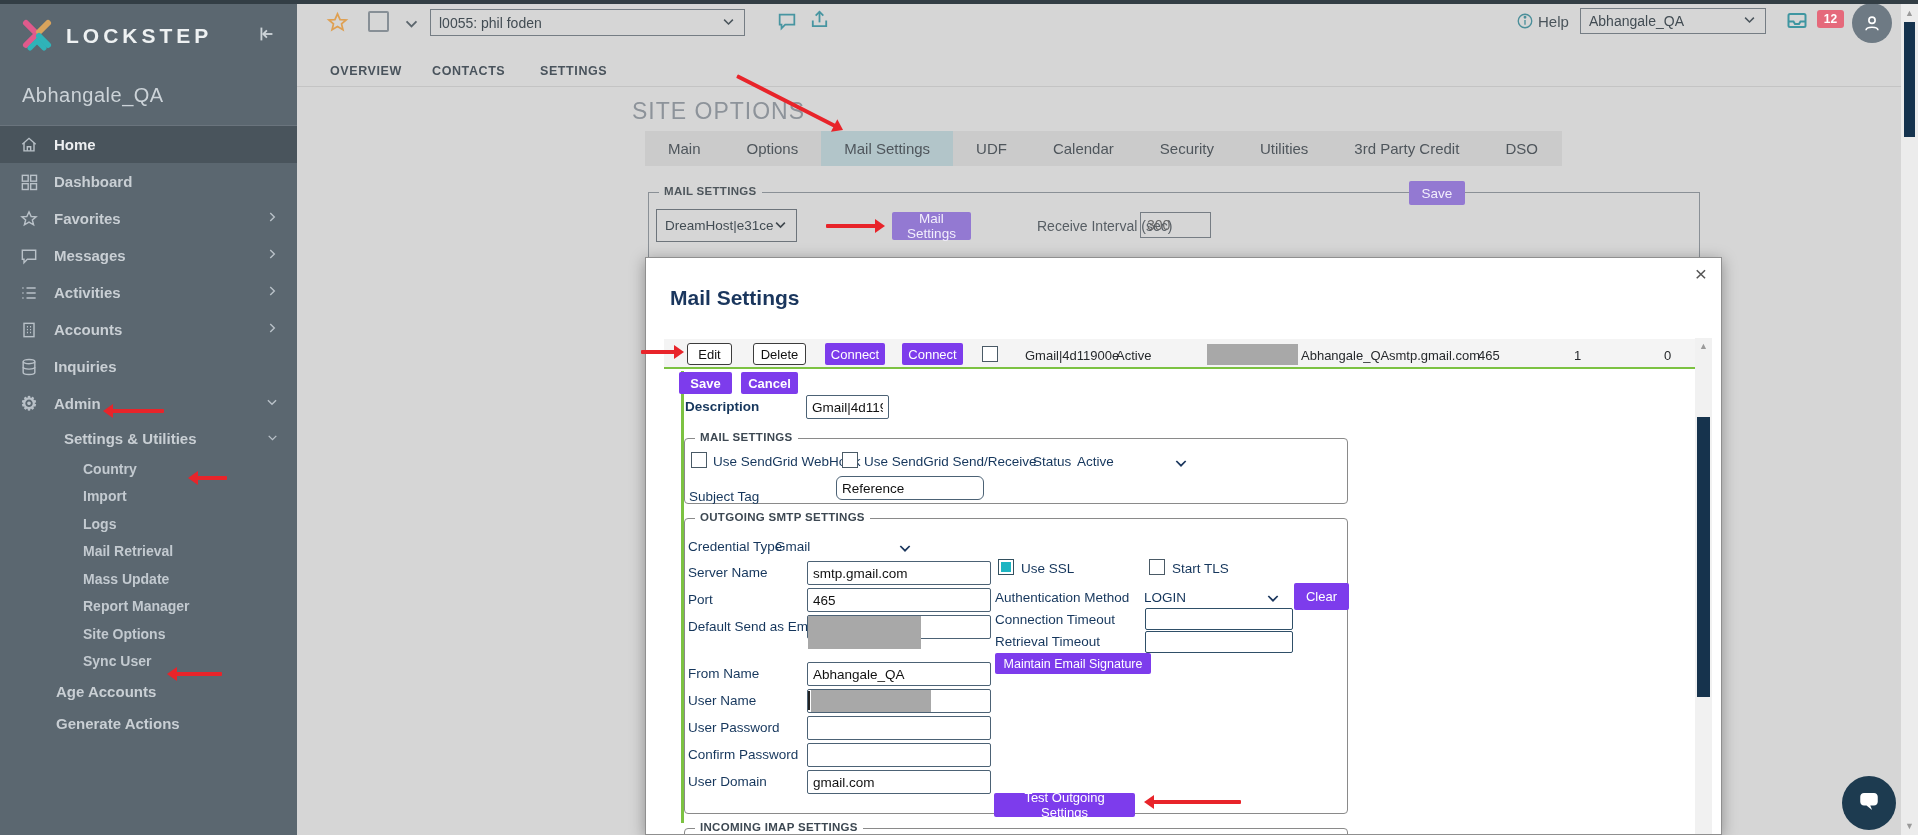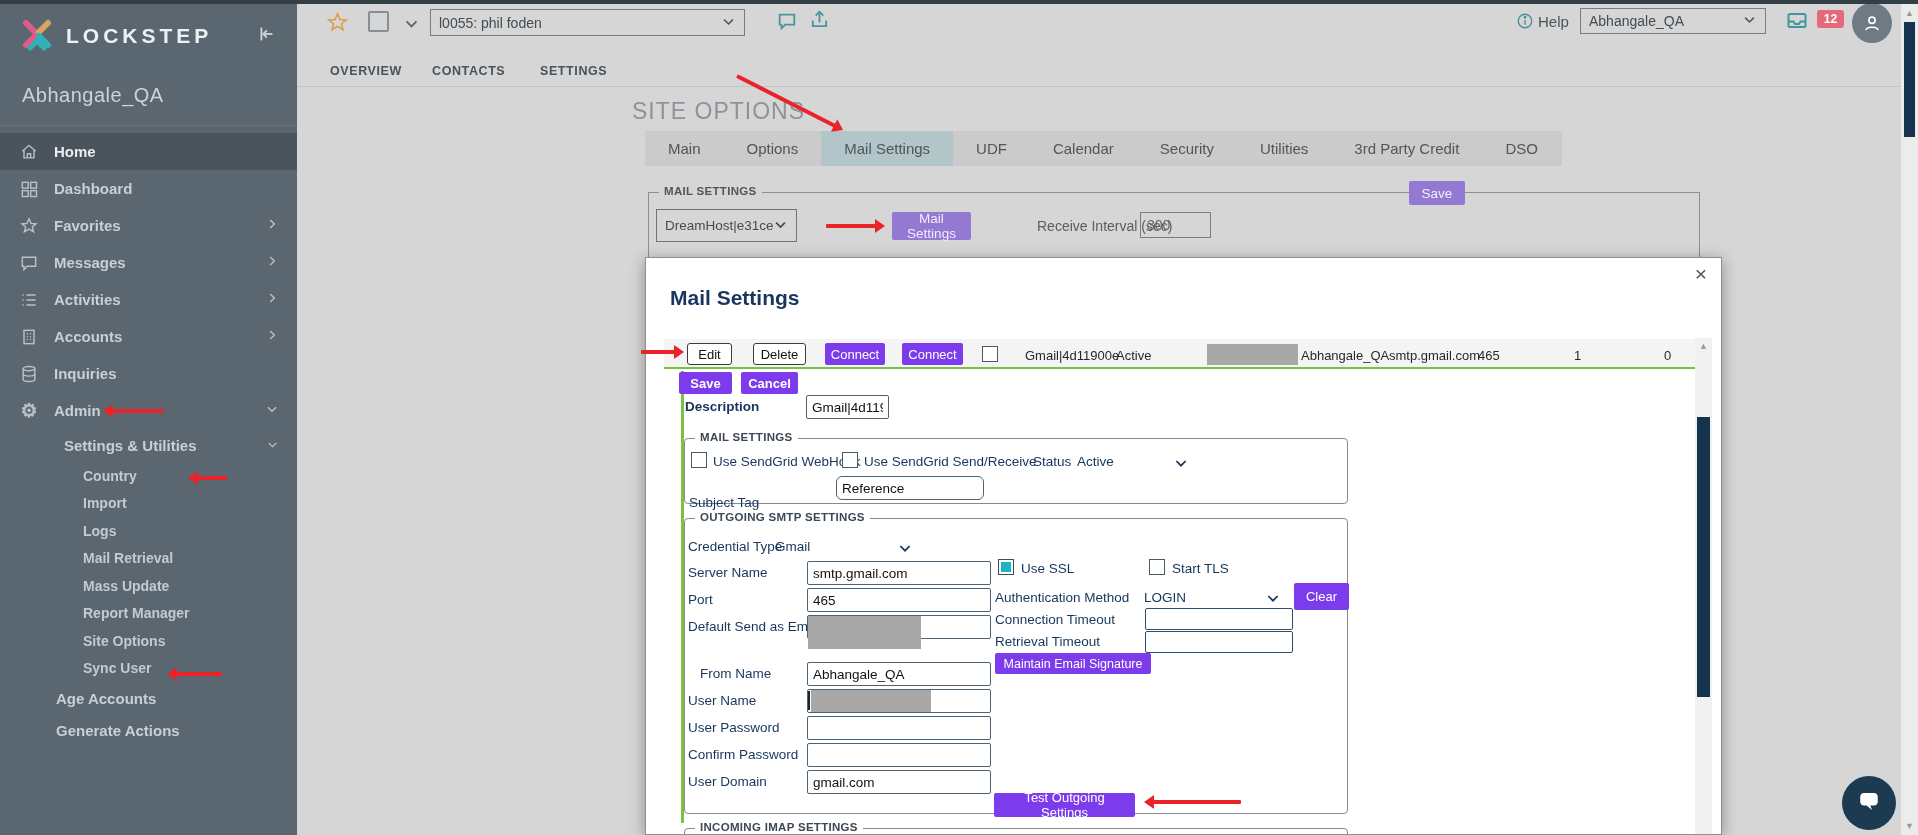--- a/index.html
+++ b/index.html
@@ -10,21 +10,21 @@
 
   
   .sidebar{position:absolute;left:0;top:4px;width:297px;bottom:0;background:#5b6770;z-index:5;}
   .logo-row{display:flex;align-items:center;height:64px;padding:0 20px;}
   .logo-text{color:#eef1f2;font-size:21px;font-weight:bold;letter-spacing:4px;margin-left:12px;}
   .collapse{margin-left:auto;color:#cdd4d8;}
   .org-name{padding:16px 22px 18px;font-size:20px;color:#ccd3d8;letter-spacing:.5px;}
   .side-divider{height:1px;background:#6a747d;margin:0;}
   .nav-item{display:flex;align-items:center;height:37px;padding:0 18px;color:#c9cfd4;
             font-size:15px;font-weight:600;cursor:default;}
-  .nav-item.active{background:#49545c;color:#eceef0;margin-top:7px;}
+  .nav-item.active{background:#49545c;color:#eceef0;}
   .nav-item .icn{width:22px;height:22px;margin-right:14px;display:flex;align-items:center;justify-content:center;color:#b9c1c8;}
   .nav-item .chev{margin-left:auto;color:#b9c1c8;}
   .nav-sub1{display:flex;align-items:center;height:33px;padding-left:64px;color:#c9cfd4;font-size:15px;font-weight:600;}
   .nav-sub1 .chev{margin-left:auto;margin-right:18px;color:#b9c1c8;}
   .nav-sub2{display:flex;align-items:center;height:27.5px;padding-left:83px;color:#c3cad0;font-size:14px;font-weight:600;}
   .nav-sub1b{display:flex;align-items:center;height:32px;padding-left:56px;color:#c9cfd4;font-size:15px;font-weight:600;}
 
   
   .ctl{position:absolute;z-index:6;}
   .fake-select{display:flex;align-items:center;border:1.5px solid #757d84;padding:0 8px;
@@ -377,21 +377,21 @@
       <span class="cb" style="left:6px;top:13px;"></span>
       <span class="lbl" style="left:28px;top:15px;">Use SendGrid WebHook</span>
       <span class="cb" style="left:157px;top:13px;"></span>
       <span class="lbl" style="left:179px;top:15px;">Use SendGrid Send/Receive</span>
       <span class="lbl" style="left:348px;top:15px;">Status</span>
       <span class="lbl" style="left:392px;top:15px;">Active</span>
       <span style="position:absolute;left:488px;top:16px;">
         <svg width="16" height="16" viewBox="0 0 24 24" fill="none" stroke="#1a365d" stroke-width="2.6">
             <polyline points="5,9 12,16 19,9"></polyline>
           </svg></span>
-      <span class="lbl" style="left:4px;top:56px;">Subject Tag</span>
+      <span class="lbl" style="left:4px;top:50px;">Subject Tag</span>
       <input class="inp" style="left: 151px; top: 37px; width: 148px; border-radius: 6px;" value="Reference">
     </div>
 
     <div class="fs" style="left:38px;top:260px;width:664px;height:296px;">
       <span class="legend">OUTGOING SMTP SETTINGS</span>
 
       <span class="lbl" style="left:3px;top:20px;">Credential Type</span>
       <span class="lbl" style="left:90px;top:20px;">Gmail</span>
       <span style="position:absolute;left:212px;top:21px;">
         <svg width="16" height="16" viewBox="0 0 24 24" fill="none" stroke="#1a365d" stroke-width="2.6">
@@ -399,21 +399,21 @@
           </svg></span>
 
       <span class="lbl" style="left:3px;top:46px;">Server Name</span>
       <input class="inp" style="left: 122px; top: 42px; width: 184px;" value="smtp.gmail.com">
       <span class="lbl" style="left:3px;top:73px;">Port</span>
       <input class="inp" style="left: 122px; top: 69px; width: 184px;" value="465">
       <span class="lbl" style="left:3px;top:100px;">Default Send as Email</span>
       <input class="inp" style="left: 122px; top: 96px; width: 184px;">
       <span class="redact" style="left:123px;top:97px;width:113px;height:33px;"></span>
 
-      <span class="lbl" style="left:15px;top:147px;">From Name</span>
+      <span class="lbl" style="left:3px;top:147px;">From Name</span>
       <input class="inp" style="left: 122px; top: 143px; width: 184px;" value="Abhangale_QA">
       <span class="lbl" style="left:3px;top:174px;">User Name</span>
       <input class="inp" style="left: 122px; top: 170px; width: 184px;">
       <span class="redact" style="left:126px;top:171px;width:120px;height:22px;"></span>
       <span style="position:absolute;left:123px;top:172px;width:2px;height:19px;background:#222;"></span>
       <span class="lbl" style="left:3px;top:201px;">User Password</span>
       <input class="inp" style="left: 122px; top: 197px; width: 184px;">
       <span class="lbl" style="left:3px;top:228px;">Confirm Password</span>
       <input class="inp" style="left: 122px; top: 224px; width: 184px;">
       <span class="lbl" style="left:3px;top:255px;">User Domain</span>

